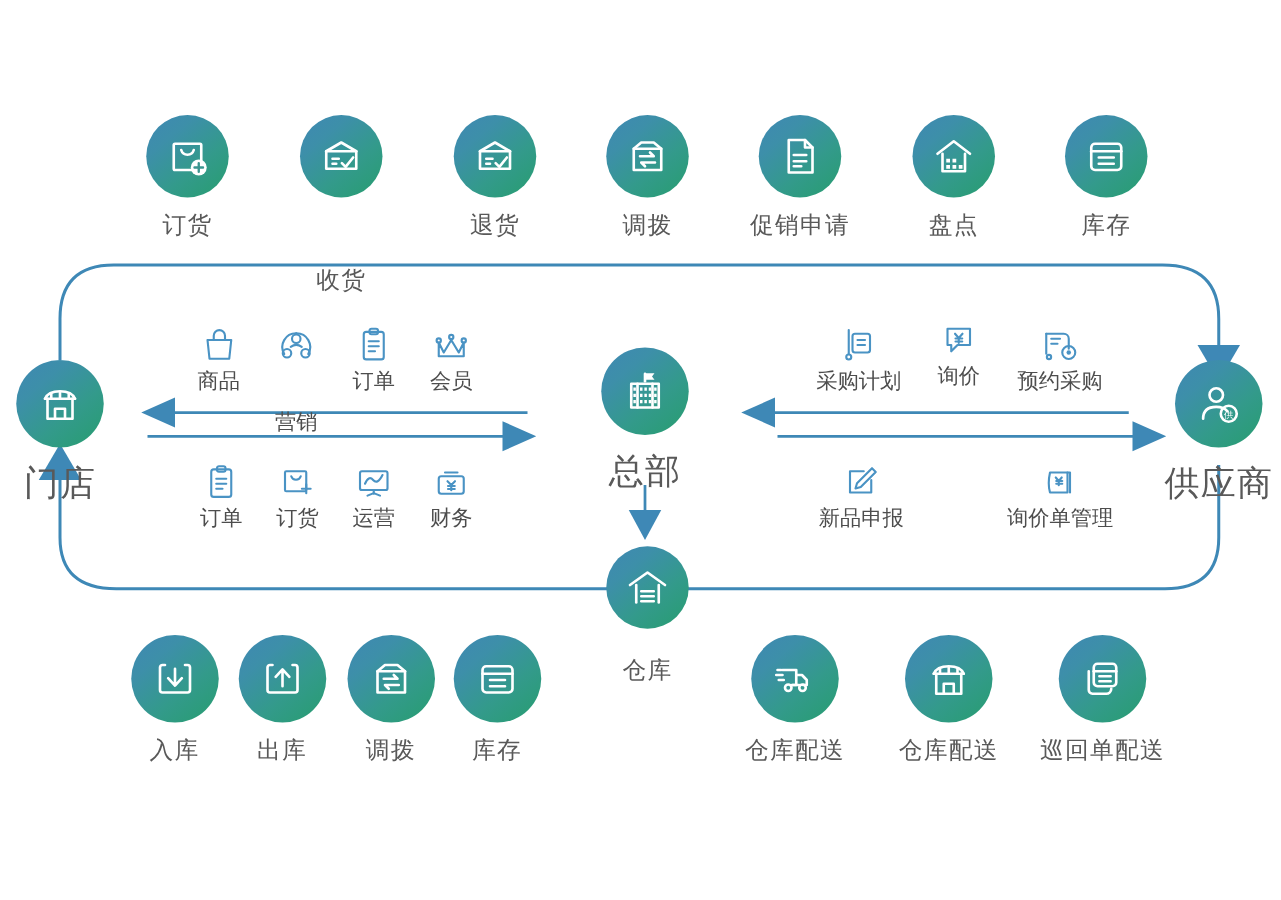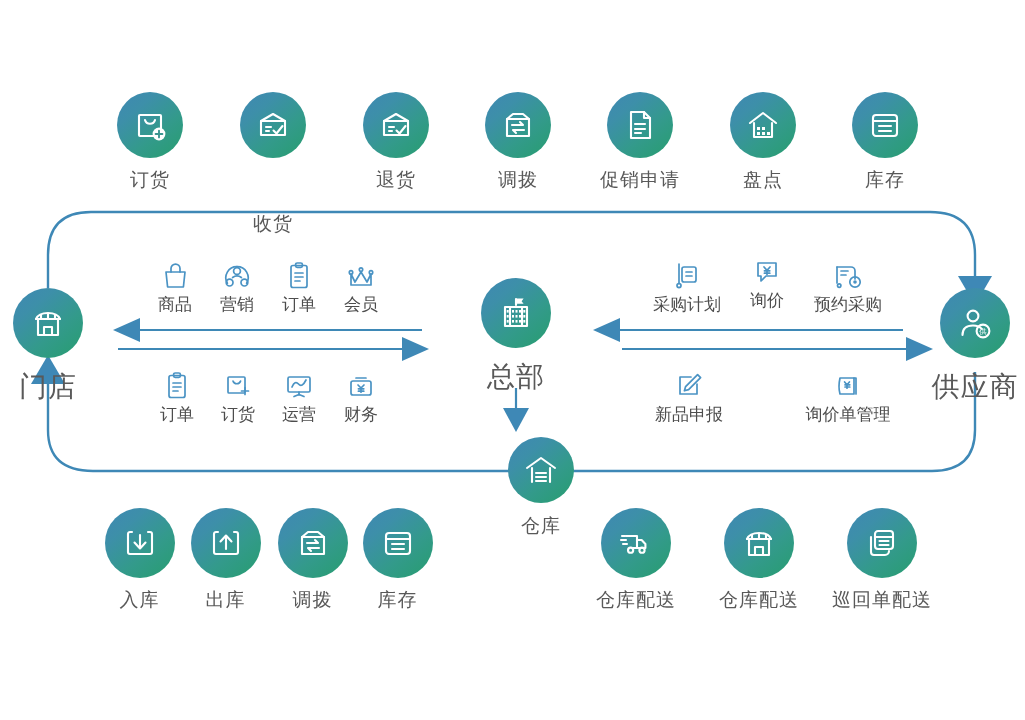--- a/index.html
+++ b/index.html
@@ -181,21 +181,21 @@
           <rect class="whtf" x="18.5" y="21" width="2" height="2.6"></rect>
           <rect class="whtf" x="22" y="21" width="2" height="2.6"></rect>
           <rect class="whtf" x="15" y="26" width="2" height="2.6"></rect>
           <rect class="whtf" x="18.5" y="26" width="2" height="2.6"></rect>
           <rect class="whtf" x="22" y="26" width="2" height="2.6"></rect>
         </svg>
     </div>
     <div class="nlabel">总部</div>
   </div>
 
-  <div class="node big" style="left:506px;top:437px;width:70px;">
+  <div class="node big" style="left:483px;top:437px;width:70px;gap:10px;">
     <div class="circ" style="width:66px;height:66px;">
       <svg width="36" height="36" viewBox="0 0 36 36">
           <path class="wht" d="M4 16 L18 6 L32 16"></path>
           <path class="wht" d="M9 16 V30"></path>
           <path class="wht" d="M27 16 V30"></path>
           <path class="wht" d="M13 21h10M13 25h10M13 29h10"></path>
         </svg>
     </div>
     <div class="nlabel" style="font-size:19px;">仓库</div>
   </div>
@@ -214,21 +214,21 @@
 
   <div class="sitem" style="left:175px;top:256px;">
     <div class="sicon">
       <svg width="27" height="28" viewBox="0 0 27 28">
           <path class="blue" d="M4 10 h19 l-1.6 15 h-15.8 z"></path>
           <path class="blue" d="M9 10 V6.6 a4.5 4.5 0 0 1 9 0 V10"></path>
         </svg>
     </div>
     <div class="slabel">商品</div>
   </div>
-  <div class="sitem" style="left:237px;top:256px;">
+  <div class="sitem" style="left:237px;top:256px;gap:33px;">
     <div class="sicon">
       <svg width="30" height="28" viewBox="0 0 30 28">
           <circle class="blue" cx="15" cy="9" r="3.4"></circle>
           <path class="blue" d="M10.6 15.5 q4.4-3.3 8.8 0"></path>
           <circle class="blue" cx="7.6" cy="20.6" r="3.4"></circle>
           <circle class="blue" cx="22.4" cy="20.6" r="3.4"></circle>
           <path class="blue" d="M15 4.6 a11 11 0 0 0 -9.6 16.6"></path>
           <path class="blue" d="M15 4.6 a11 11 0 0 1 9.6 16.6"></path>
         </svg>
     </div>

